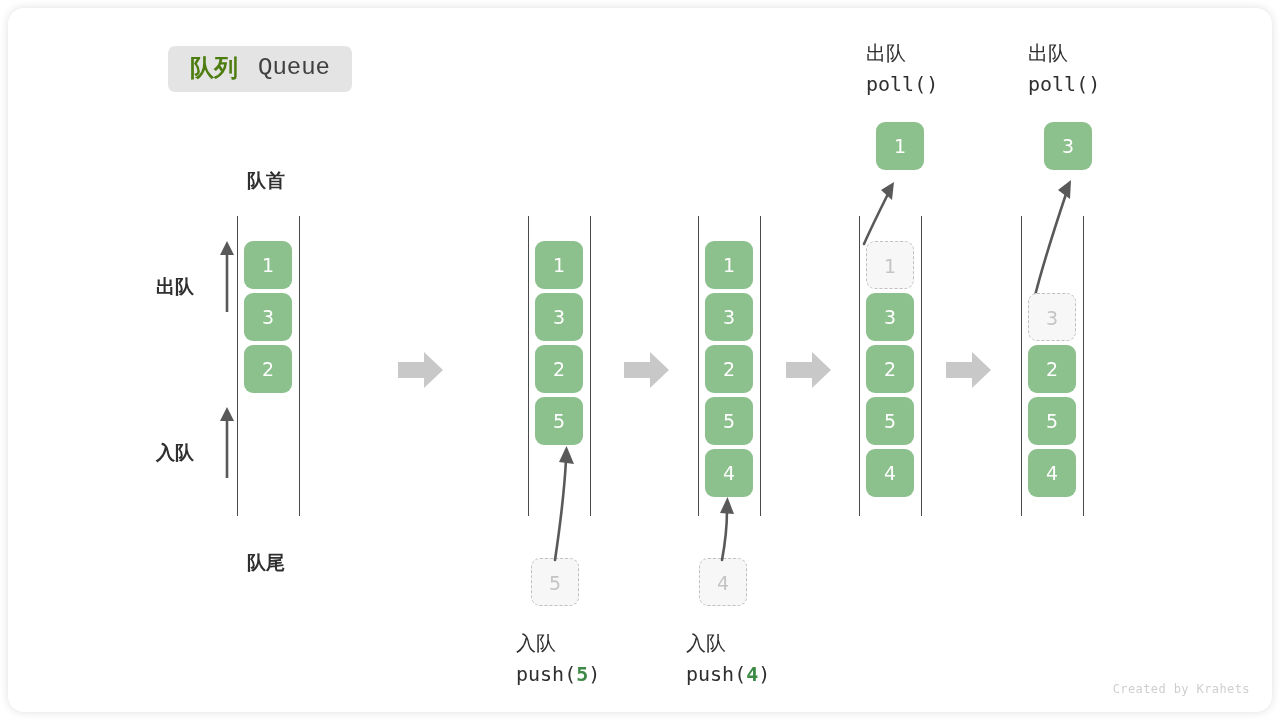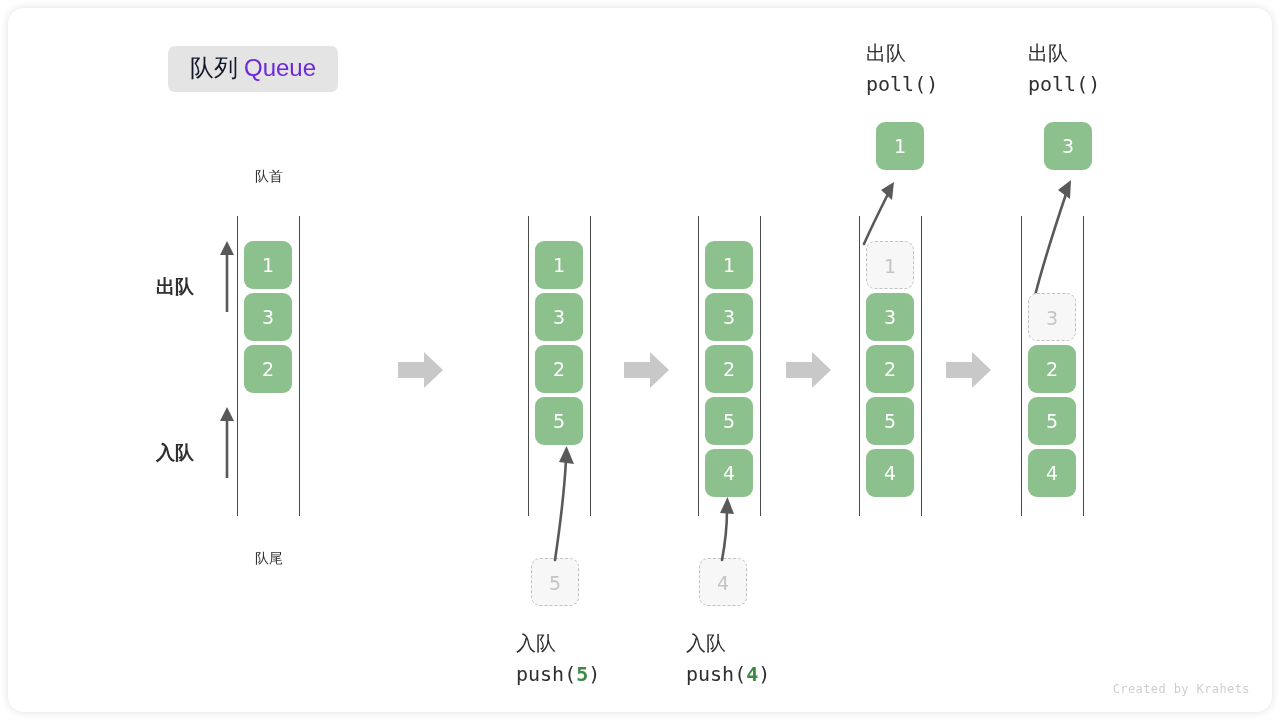--- a/index.html
+++ b/index.html
@@ -31,39 +31,38 @@
     left: 160px;
     top: 38px;
     padding: 10px 22px 12px 22px;
     background: #e4e4e4;
     border-radius: 7px;
     white-space: nowrap;
     line-height: 1;
   }
   #title-badge .cn {
     font-size: 24px;
-    font-weight: normal;
-    color: #0f172a;
+    font-weight: bold;
+    color: #4d7c0f;
     vertical-align: middle;
   }
   #title-badge .en {
     font-size: 24px;
-    font-family: Liberation Sans, sans-serif;
-    color: #6d28d9;
-    margin-left: 6px;
+    font-family: Liberation Mono, monospace;
+    color: #404040;
+    margin-left: 20px;
     vertical-align: middle;
   }
 
   
   .endcap {
-    font-size: 14px;
-    font-weight: normal;
-    color: #2f2f2f;
-    white-space: nowrap;
-    margin-left: 8px;
+    font-size: 19px;
+    font-weight: bold;
+    color: #2f2f2f;
+    white-space: nowrap;
   }
 
   
   .dirlabel {
     font-size: 19px;
     font-weight: bold;
     color: #2f2f2f;
     white-space: nowrap;
   }
 

